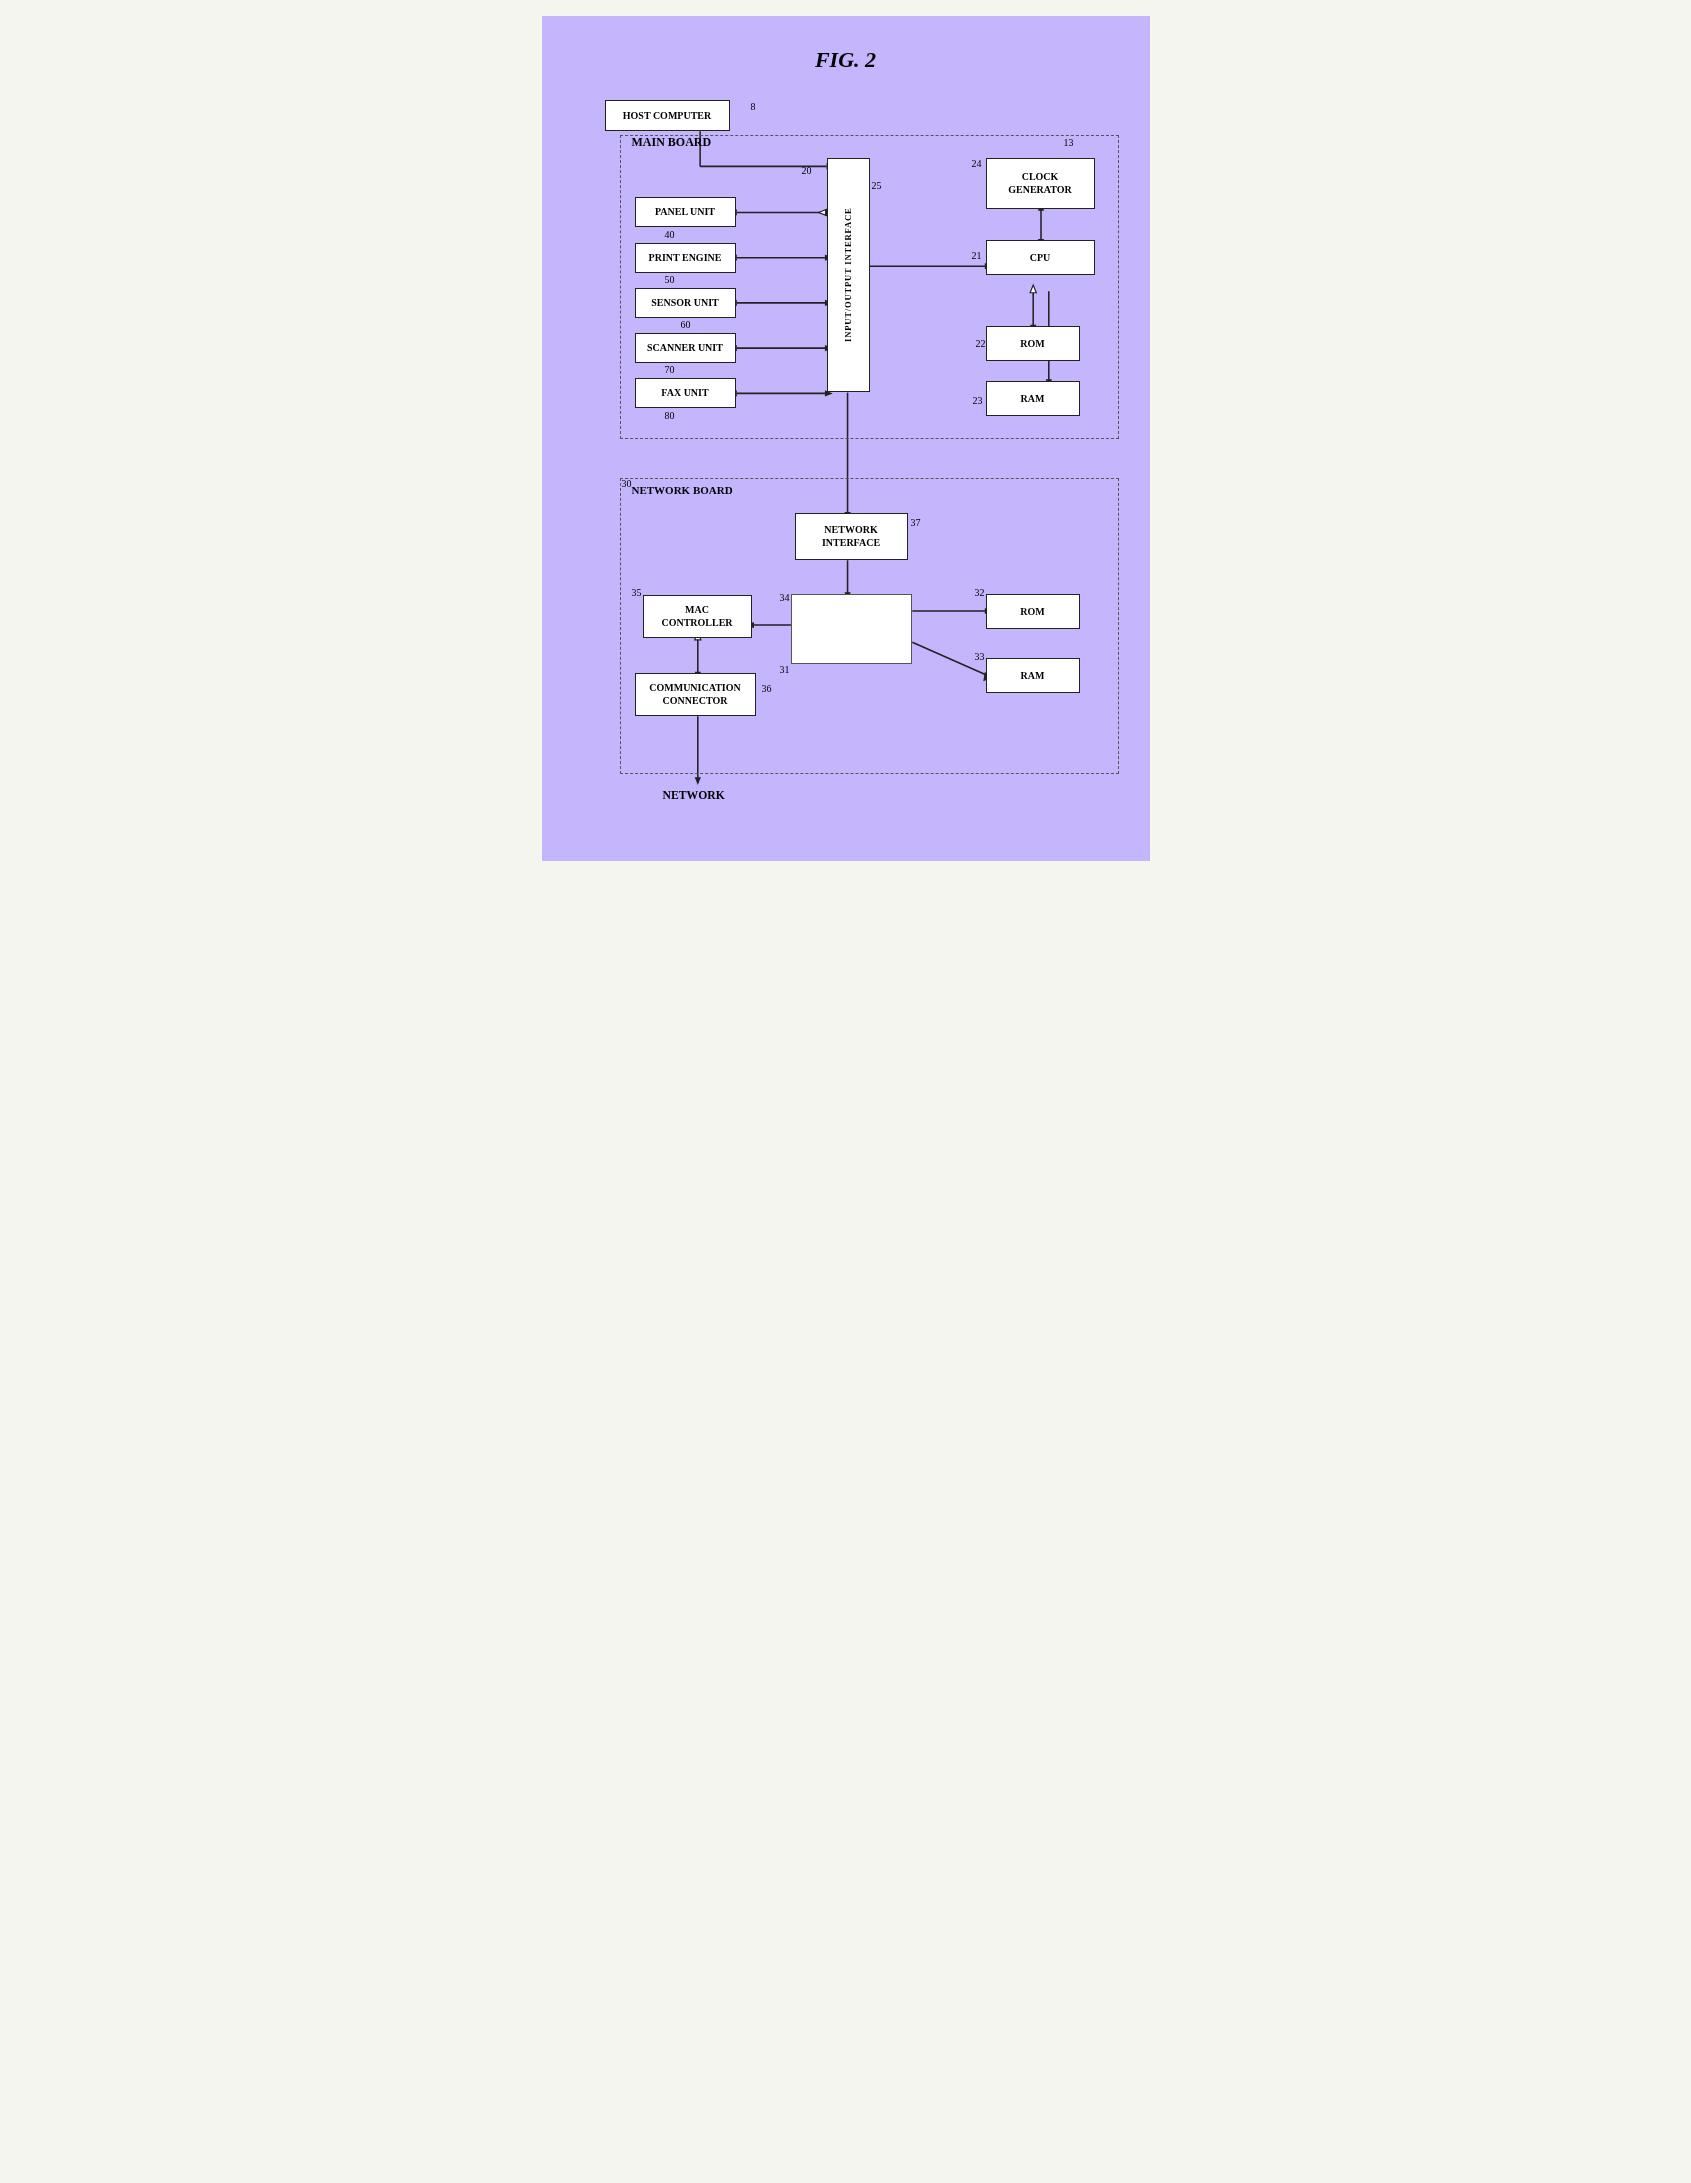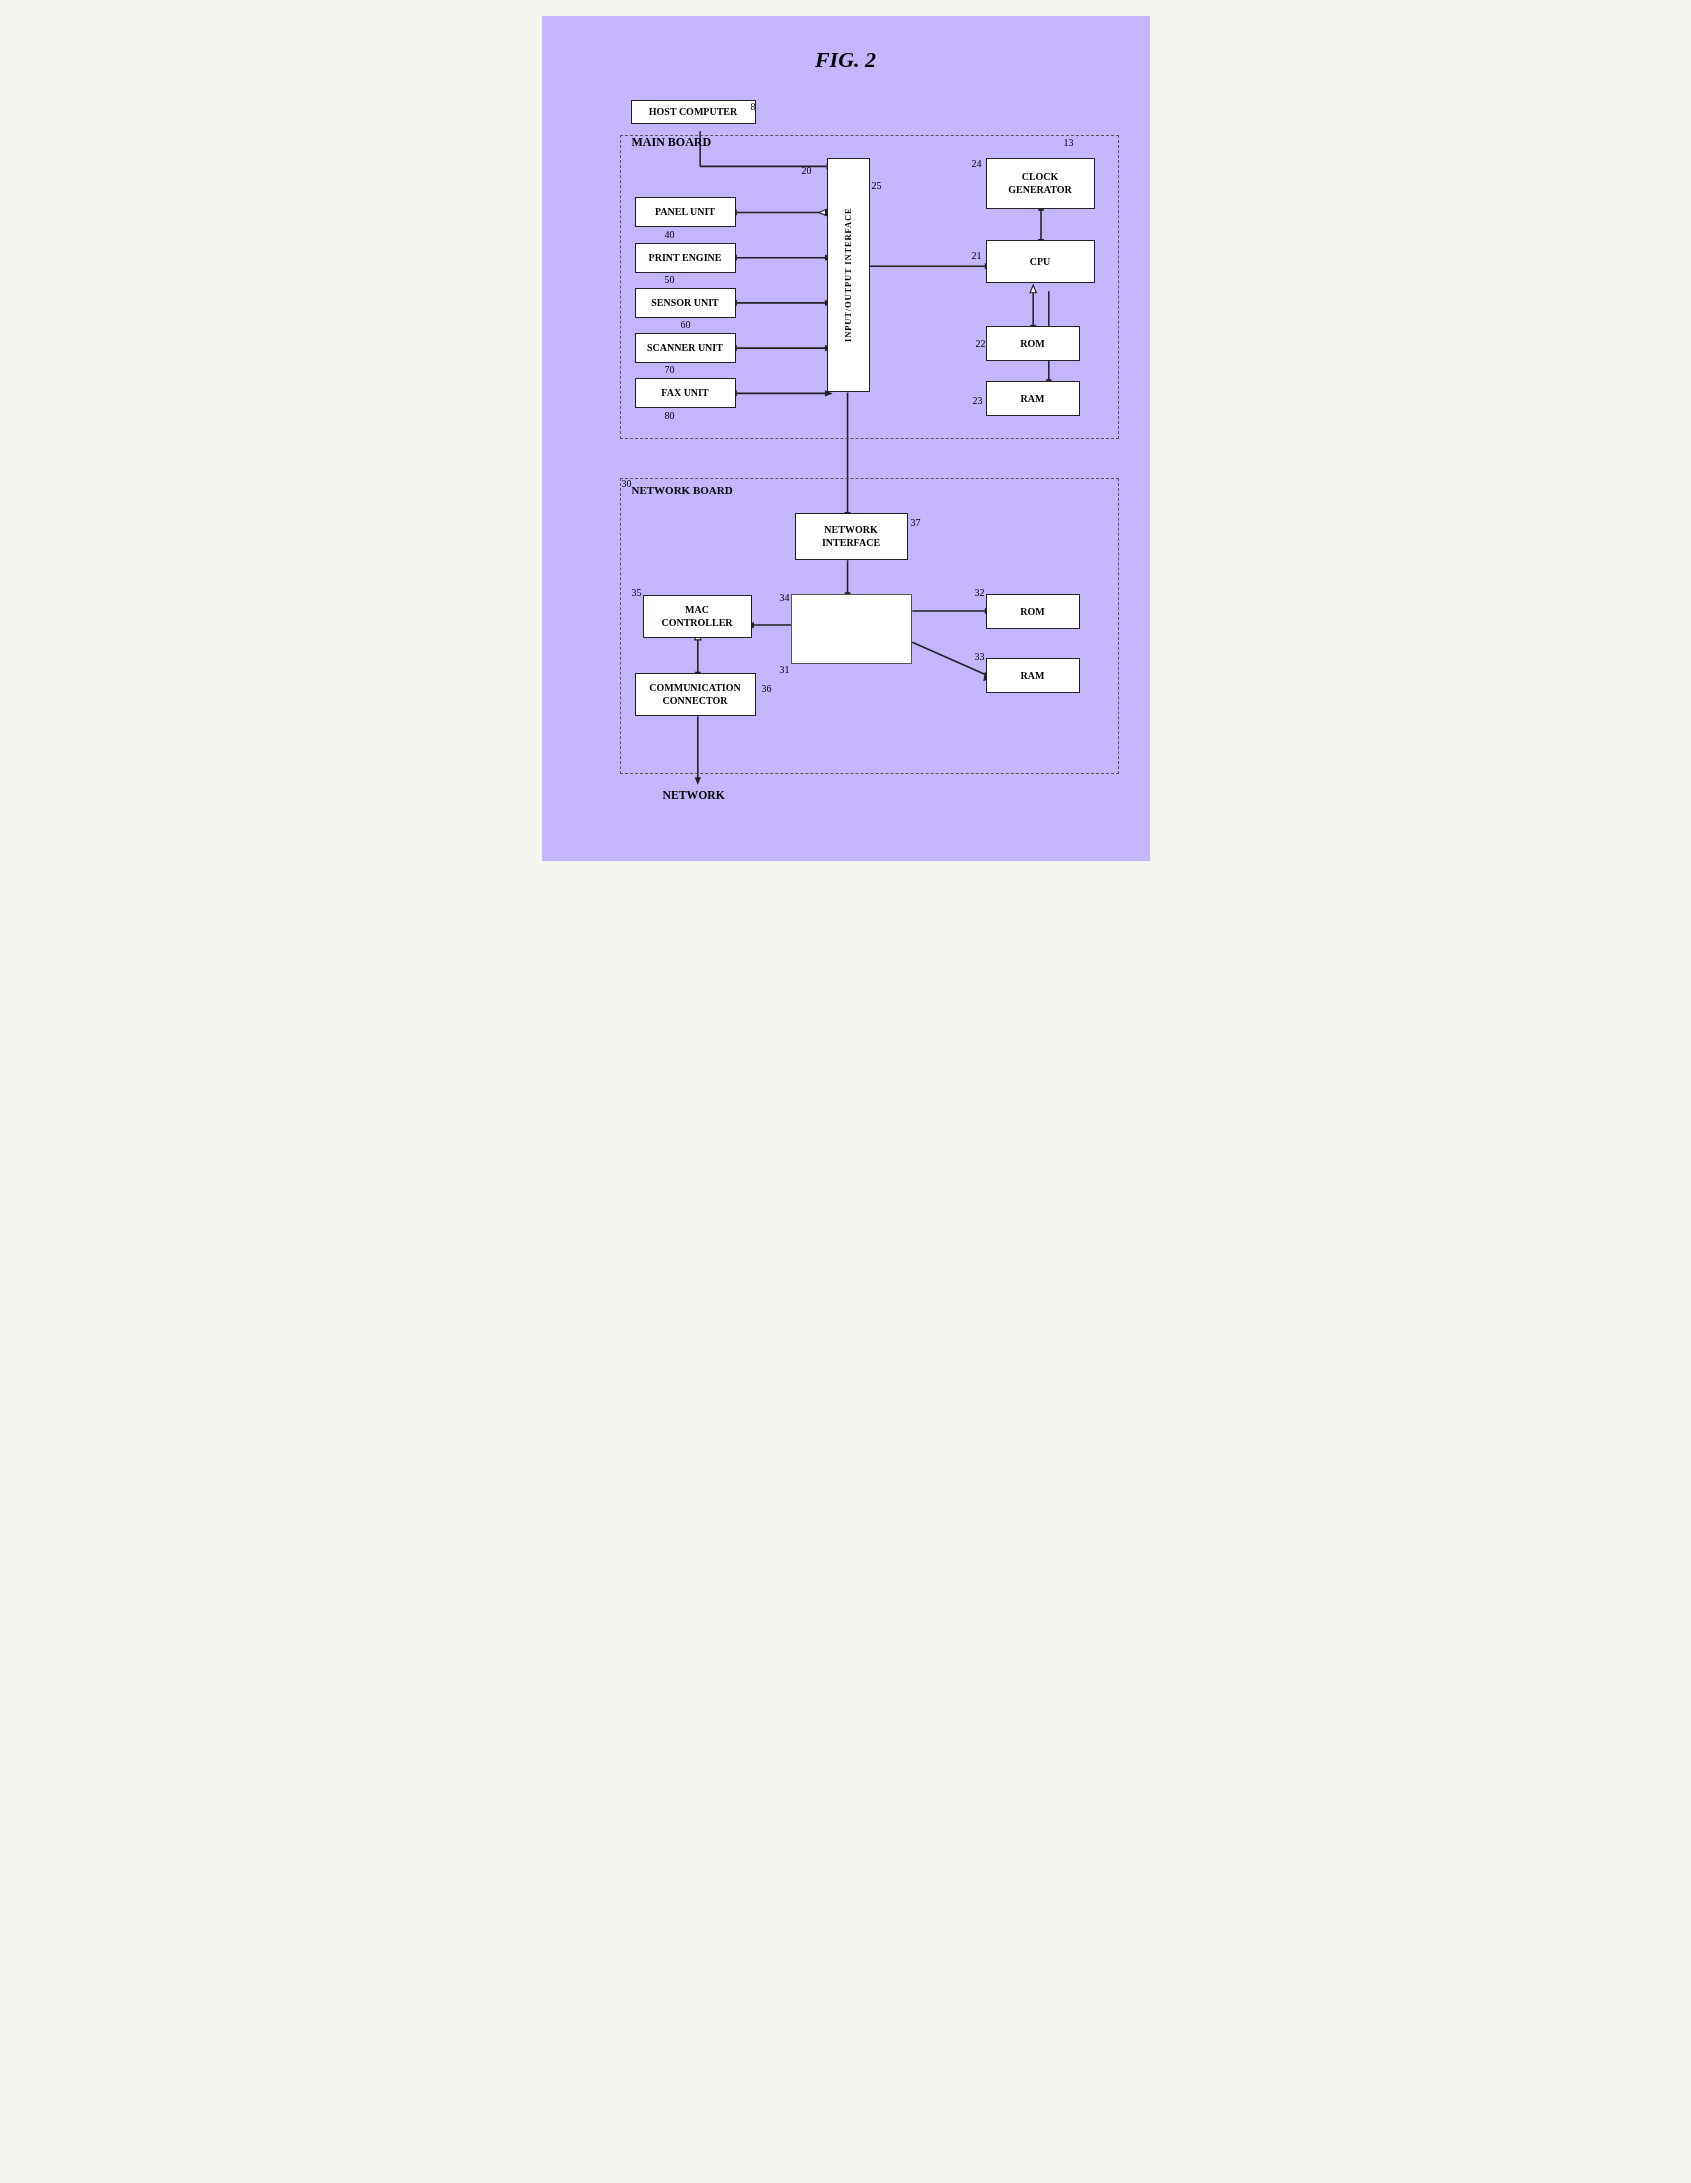--- a/index.html
+++ b/index.html
@@ -58,42 +58,42 @@
     
     #network-board {
       left: 47px; top: 382px;
       width: 499px; height: 296px;
       border: 1.6px dashed #555;
       background: transparent;
       position: absolute;
     }
     
     #host-computer {
-      left: 58px; top: 3.9px;
-      width: 125px; height: 24px;
+      left: 32px; top: 3.9px;
+      width: 125px; height: 31px;
     }
     
     #io-interface {
       left: 254px; top: 62px;
       width: 43px; height: 234px;
       font-size: 8.6px;
       writing-mode: vertical-rl;
       text-orientation: mixed;
       transform: rotate(180deg);
       letter-spacing: 0.8px;
     }
     
     #clock-gen {
       left: 413px; top: 62px;
       width: 109px; height: 51px;
     }
     
     #cpu {
       left: 413px; top: 144px;
-      width: 109px; height: 43px;
+      width: 109px; height: 35px;
     }
     
     #rom-main {
       left: 413px; top: 230px;
       width: 94px; height: 35px;
     }
     
     #ram-main {
       left: 413px; top: 285px;
       width: 94px; height: 35px;

